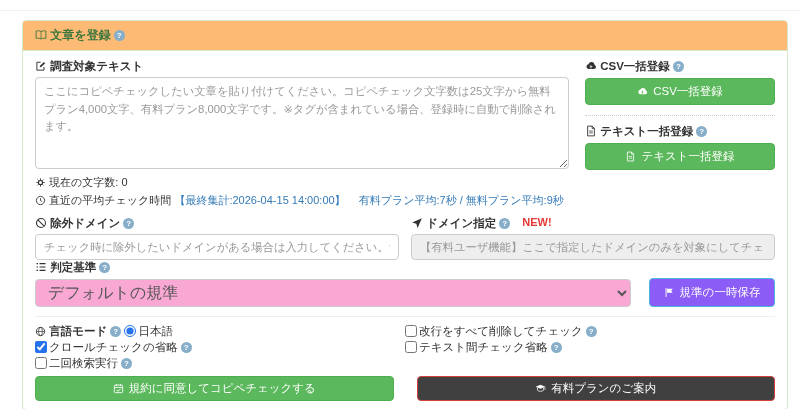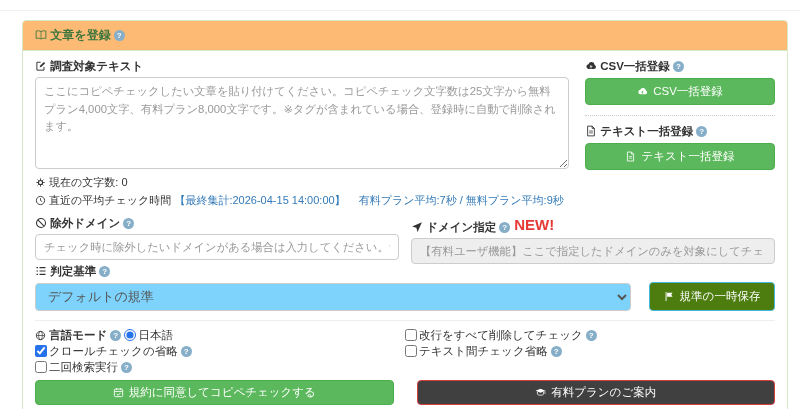--- a/index.html
+++ b/index.html
@@ -28,37 +28,37 @@
        padding:5px 8px; font-family:inherit; font-size:11.3px; line-height:1.55; color:#555; resize:vertical; }
   textarea.main-ta::placeholder { color:#999; opacity:1; }
 
   .meta-line { font-size:11px; margin-top:3px; white-space:nowrap; }
   .blue { color:#337ab7; }
   .meta-detail { margin-left:10px; }
 
   .btn { display:flex; align-items:center; justify-content:center; gap:5px; width:100%;
          border-radius:4px; color:#fff; font-family:inherit; font-size:11.5px; cursor:pointer; }
   .btn-success { background:#5cb85c; border:1px solid #4cae4c; }
-  .btn-info    { background:#4d7c0f; border:1px solid #46b8da; }
+  .btn-info    { background:#8b5cf6; border:1px solid #46b8da; }
   .btn-danger  { background:#404040; border:1px solid #d43f3a;align-items:center; }
   .side-btn { padding:5px 4px; margin-top:4px; }
   .dotted-sep { border-top:1px dotted #ccc; margin:10px 0 8px; }
 
   .row2 { display:flex; gap:12px; margin-top:8px; }
   .row2 > div { flex:1; min-width:0; }
   .txt-input { width:100%; height:26px; margin-top:3px; border:1px solid #ccc; border-radius:4px;
                padding:4px 8px; font-family:inherit; font-size:11.3px; color:#555; }
   .txt-input::placeholder { color:#999; opacity:1; }
   .txt-input:disabled { background:#eee; color:#999; cursor:not-allowed; }
-  .new-badge { color:#e53935; font-size:15px; font-weight:bold; margin-left:4px; vertical-align:1px; }
+  .new-badge { color:#e53935; font-size:11px; font-weight:bold; margin-left:12px; vertical-align:1px; }
 
   .row3 { }
   .row3-controls { display:flex; margin-top:3px; align-items:center; }
-  select.criteria { flex:1; height:28px; border:1px solid #ccc; border-radius:4px; background:#7dd3fc;
-                    font-family:Liberation Serif, serif; font-size:13px; color:#555; padding:0 8px; }
+  select.criteria { flex:1; height:28px; border:1px solid #ccc; border-radius:4px; background:#f9a8d4;
+                    font-family:Liberation Serif, serif; font-size:16px; color:#555; padding:0 8px; }
   .save-btn { width:126px; flex:none; margin-left:18px; padding:6px 4px; }
 
   hr.sep { border:none; border-top:1px solid #eee; margin:9px 0 6px; }
 
   .row4 { display:flex; }
   .row4 > div { flex:1; min-width:0; }
   .opt-line { font-size:11.5px; height:16px; line-height:16px; white-space:nowrap; }
   .opt-line input[type="checkbox"], .opt-line input[type="radio"]
     { width:12px; height:12px; vertical-align:-2px; accent-color:#2672ec; margin-right:2px; }
 

